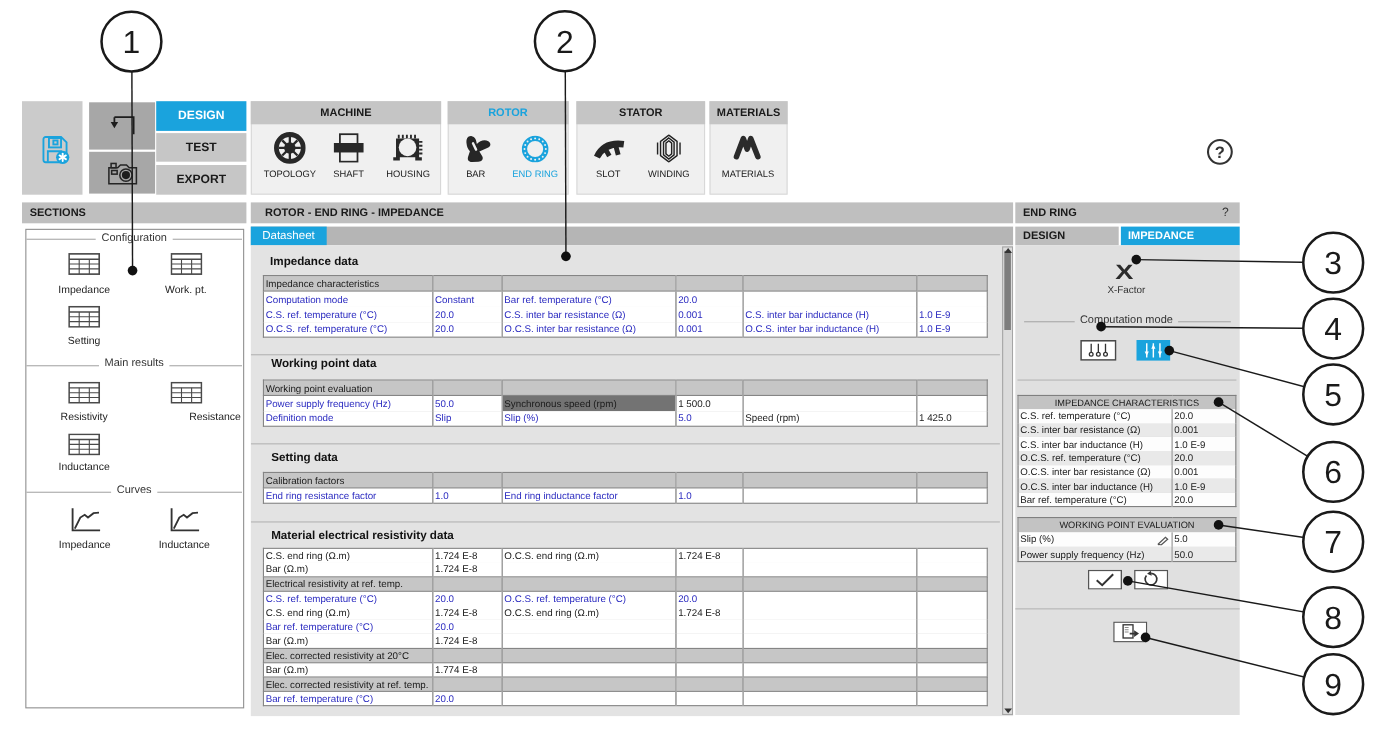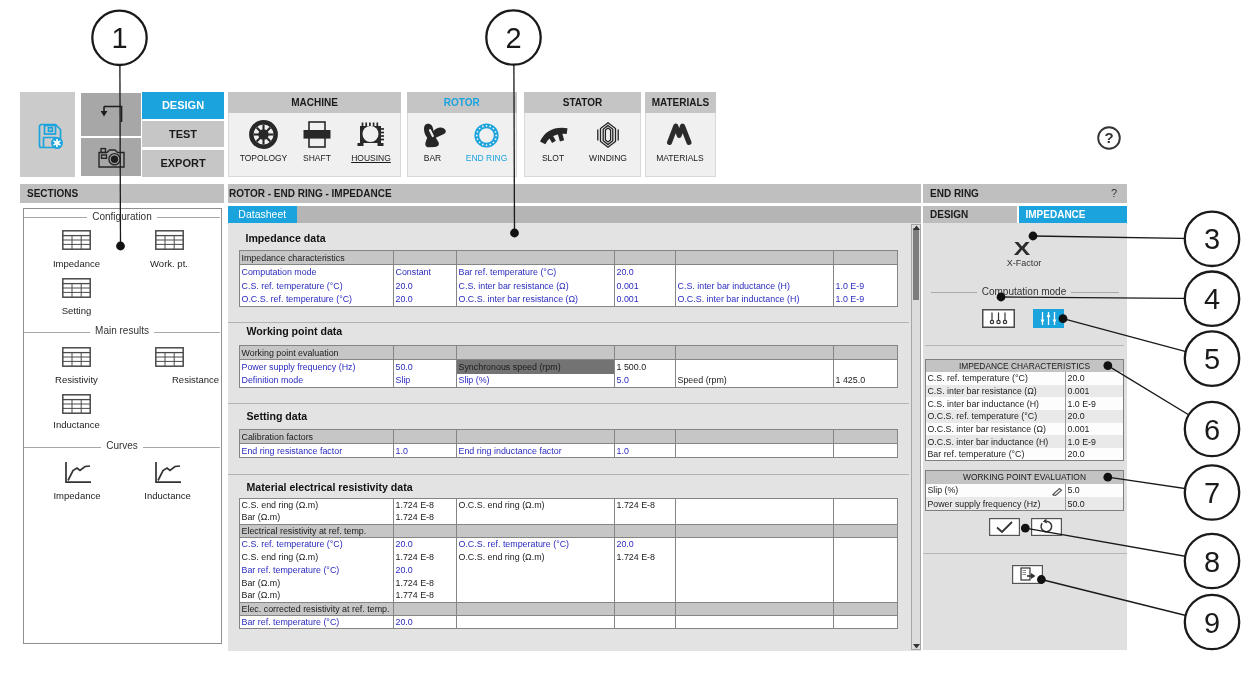--- a/index.html
+++ b/index.html
@@ -47,21 +47,21 @@
 <div class="abs" style="left:228px;top:92px;width:173px;height:85px;background:#f0f0f0;border:1px solid #d8d8d8;box-sizing:border-box;"></div>
 <div class="abs" style="left:228px;top:92px;width:173px;height:20.5px;background:#c5c5c5;color:#1a1a1a;font-weight:bold;font-size:10px;text-align:center;line-height:21px;">MACHINE</div>
 <div class="abs" style="left:407px;top:92px;width:109.5px;height:85px;background:#f0f0f0;border:1px solid #d8d8d8;box-sizing:border-box;"></div>
 <div class="abs" style="left:407px;top:92px;width:109.5px;height:20.5px;background:#c5c5c5;color:#1aa3dd;font-weight:bold;font-size:10px;text-align:center;line-height:21px;">ROTOR</div>
 <div class="abs" style="left:524px;top:92px;width:117px;height:85px;background:#f0f0f0;border:1px solid #d8d8d8;box-sizing:border-box;"></div>
 <div class="abs" style="left:524px;top:92px;width:117px;height:20.5px;background:#c5c5c5;color:#1a1a1a;font-weight:bold;font-size:10px;text-align:center;line-height:21px;">STATOR</div>
 <div class="abs" style="left:645px;top:92px;width:71px;height:85px;background:#f0f0f0;border:1px solid #d8d8d8;box-sizing:border-box;"></div>
 <div class="abs" style="left:645px;top:92px;width:71px;height:20.5px;background:#c5c5c5;color:#1a1a1a;font-weight:bold;font-size:10px;text-align:center;line-height:21px;">MATERIALS</div>
 <div class="abs" style="left:263.5px;top:152.5px;width:90px;margin-left:-45px;text-align:center;font-size:8.5px;color:#1a1a1a;">TOPOLOGY</div>
 <div class="abs" style="left:317px;top:152.5px;width:90px;margin-left:-45px;text-align:center;font-size:8.5px;color:#1a1a1a;">SHAFT</div>
-<div class="abs" style="left:371px;top:152.5px;width:90px;margin-left:-45px;text-align:center;font-size:8.5px;color:#1a1a1a;text-decoration:underline;">HOUSING</div>
+<div class="abs" style="left:371px;top:152.5px;width:90px;margin-left:-45px;text-align:center;font-size:8.5px;color:#1a1a1a;">HOUSING</div>
 <div class="abs" style="left:432.5px;top:152.5px;width:90px;margin-left:-45px;text-align:center;font-size:8.5px;color:#1a1a1a;">BAR</div>
 <div class="abs" style="left:486.5px;top:152.5px;width:90px;margin-left:-45px;text-align:center;font-size:8.5px;color:#1aa3dd;">END RING</div>
 <div class="abs" style="left:553px;top:152.5px;width:90px;margin-left:-45px;text-align:center;font-size:8.5px;color:#1a1a1a;">SLOT</div>
 <div class="abs" style="left:608px;top:152.5px;width:90px;margin-left:-45px;text-align:center;font-size:8.5px;color:#1a1a1a;">WINDING</div>
 <div class="abs" style="left:680px;top:152.5px;width:90px;margin-left:-45px;text-align:center;font-size:8.5px;color:#1a1a1a;">MATERIALS</div>
 <svg class="abs" style="left:249px;top:120px;" width="29" height="29" viewBox="0 0 29 29">
 <circle cx="14.5" cy="14.5" r="12.2" fill="none" stroke="#282828" stroke-width="4.4"></circle>
 <circle cx="14.5" cy="14.5" r="5.2" fill="#282828"></circle>
 <g stroke="#282828" stroke-width="2.1">
 <line x1="14.5" y1="4.5" x2="14.5" y2="24.5"></line>
@@ -129,21 +129,21 @@
 </g>
   </svg>
 <svg class="abs" style="left:666px;top:122px;" width="28" height="25" viewBox="0 0 28 25">
 <polyline points="3.5,20.5 9.8,4 13.2,13.5 16.5,4 23,20.5" fill="none" stroke="#2b2b2b" stroke-width="5" stroke-linecap="round" stroke-linejoin="round"></polyline>
 </svg>
 <svg class="abs" style="left:1096px;top:125px;" width="26" height="26" viewBox="0 0 26 26">
 <circle cx="13" cy="13" r="10.8" fill="none" stroke="#333" stroke-width="1.9"></circle>
 <text x="13" y="18.2" font-size="15px" font-weight="bold" fill="#333" text-anchor="middle" font-family="Liberation Sans,sans-serif">?</text>
 </svg>
 <div class="abs bar" style="left:20px;top:183.5px;width:204px;height:19px;"><span style="margin-left:7px;">SECTIONS</span></div>
-<div class="abs bar" style="left:228px;top:183.5px;width:692.5px;height:19px;"><span style="margin-left:1px;">ROTOR - END RING - IMPEDANCE</span></div>
+<div class="abs bar" style="left:228px;top:183.5px;width:692.5px;height:19px;"><span style="margin-left:13px;">ROTOR - END RING - IMPEDANCE</span></div>
 <div class="abs bar" style="left:923px;top:183.5px;width:204px;height:19px;"><span style="margin-left:7px;">END RING</span><span style="position:absolute;right:10px;font-weight:normal;font-size:11px;color:#333;">?</span></div>
 <div class="abs" style="left:228px;top:205.5px;width:692.5px;height:17.5px;background:#b5b5b5;"></div>
 <div class="abs" style="left:228px;top:205.5px;width:68.5px;height:17.5px;background:#1aa3dd;color:#fff;font-size:10.5px;text-align:center;line-height:17.5px;">Datasheet</div>
 <div class="abs" style="left:923px;top:205.5px;width:93.5px;height:17.5px;background:#bdbdbd;color:#1a1a1a;font-weight:bold;font-size:10px;line-height:17.5px;"><span style="margin-left:7px;">DESIGN</span></div>
 <div class="abs" style="left:1018.5px;top:205.5px;width:108.5px;height:17.5px;background:#1aa3dd;color:#fff;font-weight:bold;font-size:10px;line-height:17.5px;"><span style="margin-left:7px;">IMPEDANCE</span></div>
 <div class="abs" style="left:23px;top:208px;width:198.5px;height:435.5px;background:#fff;border:1px solid #8f8f8f;box-sizing:border-box;"></div>
 <div class="abs" style="left:24px;top:217px;width:196px;height:1px;background:#a8a8a8;"></div>
 <div class="abs" style="left:122px;top:210.5px;width:70px;margin-left:-35.0px;text-align:center;font-size:10px;color:#333;background:#fff;">Configuration</div>
 <div class="abs" style="left:24px;top:331.5px;width:196px;height:1px;background:#a8a8a8;"></div>
 <div class="abs" style="left:122px;top:325.0px;width:64px;margin-left:-32.0px;text-align:center;font-size:10px;color:#333;background:#fff;">Main results</div>
@@ -387,20 +387,28 @@
           <td style="border-right:1px solid #858585;color:#1a1a1a;background:#fff;"></td>
           <td style="color:#1a1a1a;background:#fff;"></td>
         </tr>
 <tr style="height:13.0px;">
           <td style="border-right:1px solid #858585;color:#1a1a1a;background:#fff;">Bar (Ω.m)</td>
           <td style="border-right:1px solid #858585;color:#1a1a1a;background:#fff;">1.724 E-8</td>
           <td style="border-right:1px solid #858585;color:#1a1a1a;background:#fff;"></td>
           <td style="border-right:1px solid #858585;color:#1a1a1a;background:#fff;"></td>
           <td style="border-right:1px solid #858585;color:#1a1a1a;background:#fff;"></td>
           <td style="color:#1a1a1a;background:#fff;"></td>
+        </tr>
+<tr style="height:13.0px;background:#c6c6c6;border:1px solid #858585;">
+          <td style="border-right:1px solid #858585;color:#1a1a1a;">Elec. corrected resistivity at 20°C</td>
+<td style="border-right:1px solid #858585;"></td>
+          <td style="border-right:1px solid #858585;"></td>
+          <td style="border-right:1px solid #858585;"></td>
+          <td style="border-right:1px solid #858585;"></td>
+          <td></td>
         </tr>
 <tr style="height:13.0px;">
           <td style="border-right:1px solid #858585;color:#1a1a1a;background:#fff;">Bar (Ω.m)</td>
           <td style="border-right:1px solid #858585;color:#1a1a1a;background:#fff;">1.774 E-8</td>
           <td style="border-right:1px solid #858585;color:#1a1a1a;background:#fff;"></td>
           <td style="border-right:1px solid #858585;color:#1a1a1a;background:#fff;"></td>
           <td style="border-right:1px solid #858585;color:#1a1a1a;background:#fff;"></td>
           <td style="color:#1a1a1a;background:#fff;"></td>
         </tr>
 <tr style="height:13.0px;background:#c6c6c6;border:1px solid #858585;">

